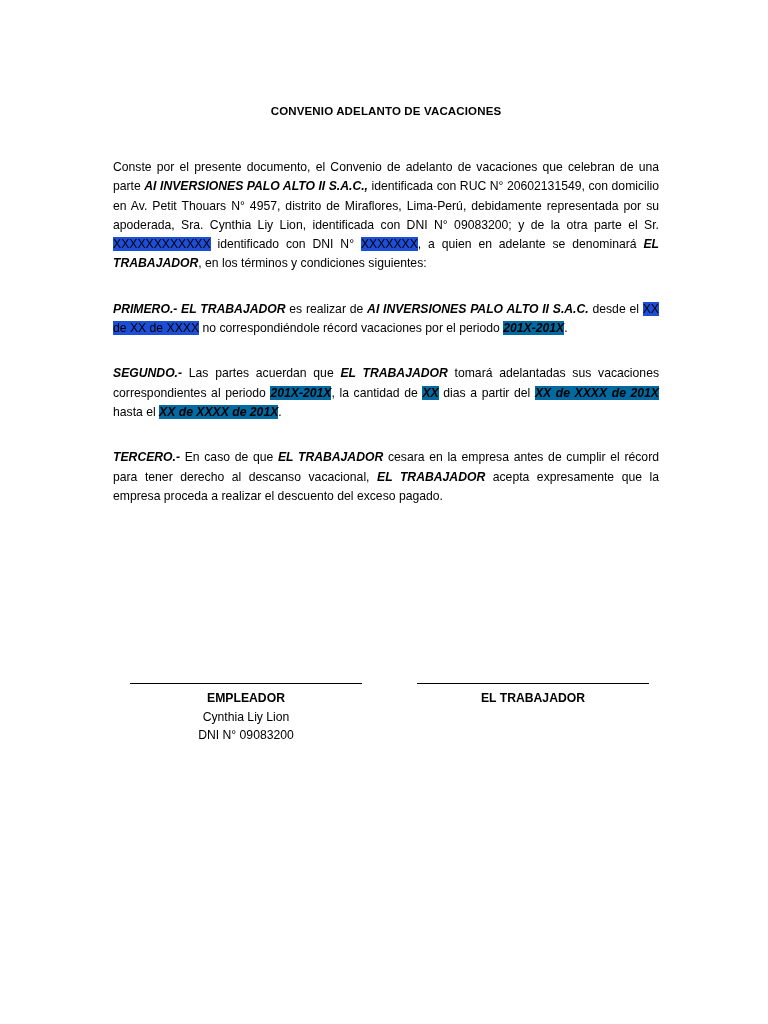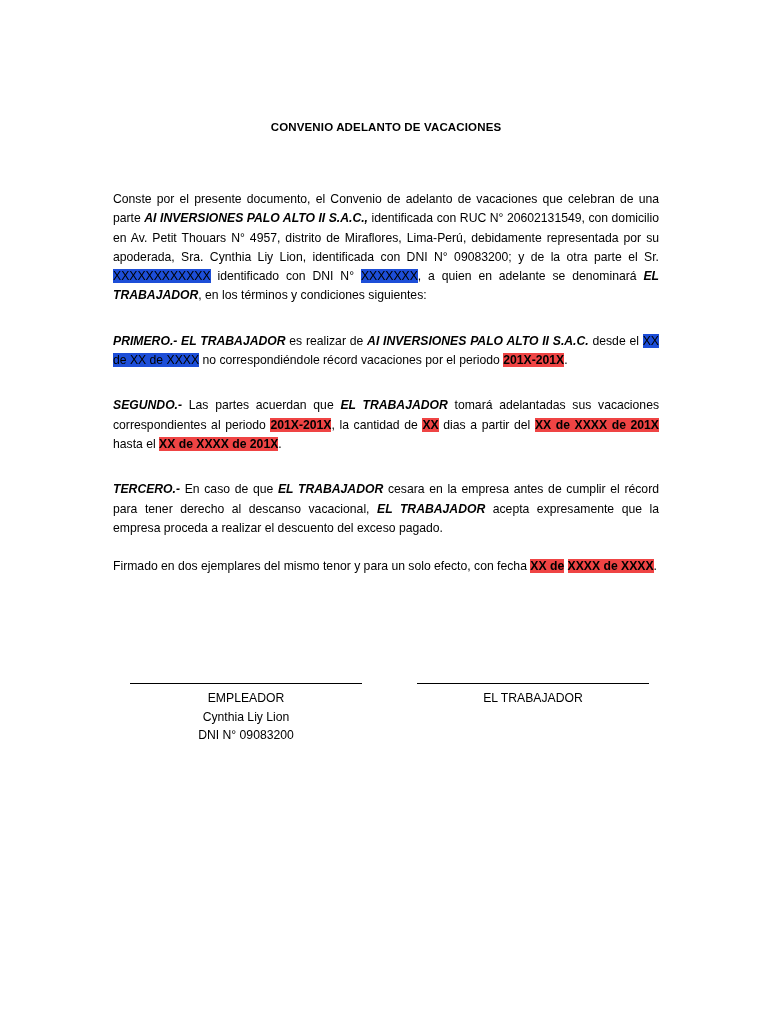--- a/index.html
+++ b/index.html
@@ -26,41 +26,42 @@
     position: absolute;
     left: 113px;
     top: 0;
     width: 546px;
   }
   .doc-title {
     text-align: center;
     font-weight: bold;
     font-size: 11.5px;
     letter-spacing: 0.15px;
-    margin: 16px;
+    margin: 0;
     padding-top: 105px;
   }
   p.para {
     margin: 0;
     font-size: 12.2px;
     line-height: 19.3px;
     text-align: justify;
     text-justify: inter-word;
     word-spacing: 0px;
   }
   .gap-title-body { height: 41px; }
   .gap-para { height: 19px; }
   .gap-para-lg { height: 26px; }
   b, .b { font-weight: bold; font-style: italic; }
   .hl {
     background-color: #1d4ed8;
   }
   .hl-b {
-    background-color: #ef4444;
+    background-color: #0369a1;
     font-weight: bold;
+    font-style: italic;
   }
   
   .sig-block {
     position: absolute;
     left: 113px;
     top: 683px;
     width: 546px;
     display: flex;
     justify-content: space-between;
   }
@@ -72,21 +73,21 @@
   }
   .sig-col.left { margin-left: 17px; }
   .sig-col.right { margin-right: 10px; }
   .sig-line {
     border-top: 1.4px solid #000000;
     width: 100%;
     height: 0;
     margin-bottom: 5px;
   }
   .sig-role {
-    font-weight: normal;
+    font-weight: bold;
   }
   .sig-name { }
   .sig-dni { }
   .nowrap { white-space: nowrap; }
 </style>
 </head>
 <body>
 
 <div class="page">
 
@@ -105,21 +106,20 @@
     <div class="gap-para-lg"></div>
 
     <p class="para"><b>SEGUNDO.-</b><span> Las partes acuerdan que </span><b>EL TRABAJADOR</b><span> tomará adelantadas sus vacaciones correspondientes al periodo </span><span class="hl-b">201X-201X</span><span>, la cantidad de </span><span class="hl-b">XX</span><span> dias a partir del </span><span class="hl-b">XX de XXXX de 201X</span><span> hasta el </span><span class="hl-b">XX de XXXX de 201X</span><span>.</span></p>
 
     <div class="gap-para-lg"></div>
 
     <p class="para"><b>TERCERO.-</b><span> En caso de que </span><b>EL TRABAJADOR</b><span> cesara en la empresa antes de cumplir el récord para tener derecho al descanso vacacional, </span><b>EL TRABAJADOR</b><span> acepta expresamente que la empresa proceda a realizar el descuento del exceso pagado.</span></p>
 
     <div class="gap-para"></div>
 
-    <p class="para"><span>Firmado en dos ejemplares del mismo tenor y para un solo efecto, con fecha </span><span class="hl-b nowrap">XX de</span><span> </span><span class="hl-b">XXXX de XXXX</span><span>.</span></p>
 
   </div>
 
   <div class="sig-block">
 
     <div class="sig-col left">
       <div class="sig-line"></div>
       <div class="sig-role">EMPLEADOR</div>
       <div class="sig-name">Cynthia Liy Lion</div>
       <div class="sig-dni">DNI N° 09083200</div>

